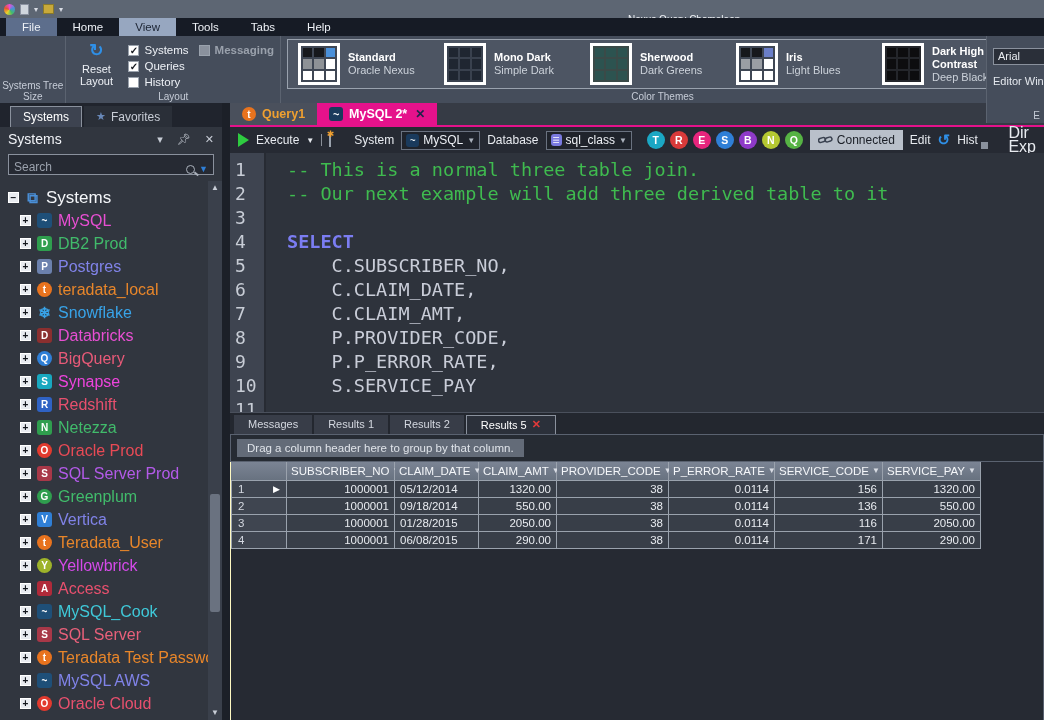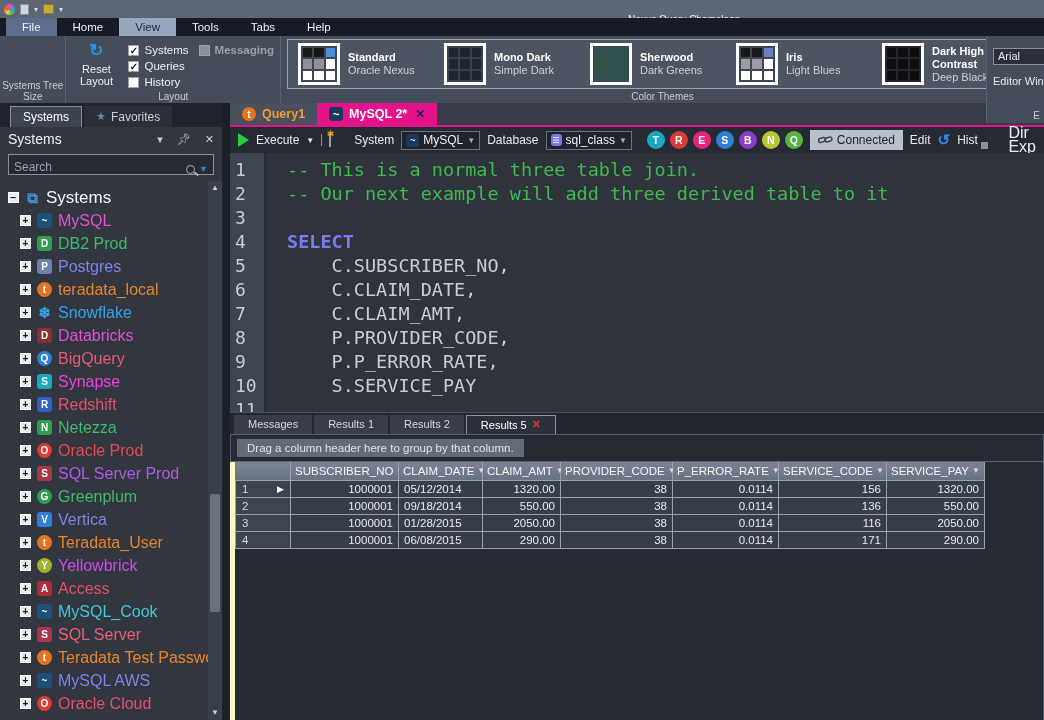--- a/index.html
+++ b/index.html
@@ -146,21 +146,21 @@
   .tok-t{color:#c9cdd8;}
 
   
   .res-tabs{height:22px;background:#23272f;display:flex;align-items:flex-end;padding-left:4px;gap:2px;border-top:1px solid #4a505c;}
   .res-tab{height:19px;background:#383d48;color:#d4d8e0;font-size:11px;display:flex;align-items:center;
     gap:5px;padding:0 14px;}
   .res-tab.active{background:#2b303a;border:1px solid #8a919d;border-bottom:none;color:#fff;}
   .res-close{color:#e03a3a;font-weight:bold;font-size:11px;}
   .groupby{height:28px;background:#262b33;border:1px solid #5a6270;display:flex;align-items:center;padding:0 6px;}
   .groupby-hint{background:#636b78;color:#e0e4ea;font-size:11.5px;padding:3px 10px;}
-  .grid{flex:1;background:#262a33;border-left:5px solid #fef9c3;border-right:1px solid #5a6270;overflow:hidden;}
+  .grid{flex:1;background:#262a33;border-left:1px solid #fef9c3;border-right:1px solid #5a6270;overflow:hidden;}
   .grow{display:flex;}
   .hcell{height:19px;background:linear-gradient(#7b8494,#687280);border-right:1px solid #9aa2ad;
     border-bottom:1px solid #9aa2ad;color:#f4f6f9;font-size:11.5px;display:flex;align-items:center;
     padding:0 4px;flex:none;}
   .hcell .funnel{margin-left:auto;font-size:8px;color:#d8dce4;padding-left:3px;}
   .rn{width:56px;flex:none;background:#3f4550;border:1px solid #9aa2ad;border-top:none;color:#d4d8e0;
     font-size:11.5px;display:flex;align-items:center;padding:0 6px;}
   .rn .sel-arrow{margin-left:auto;font-size:9px;color:#fff;}
   .dcell{height:17px;background:#383e48;border-right:1px solid #9aa2ad;border-bottom:1px solid #9aa2ad;
     color:#e8ebf0;font-size:11.5px;display:flex;align-items:center;padding:0 5px;flex:none;}

